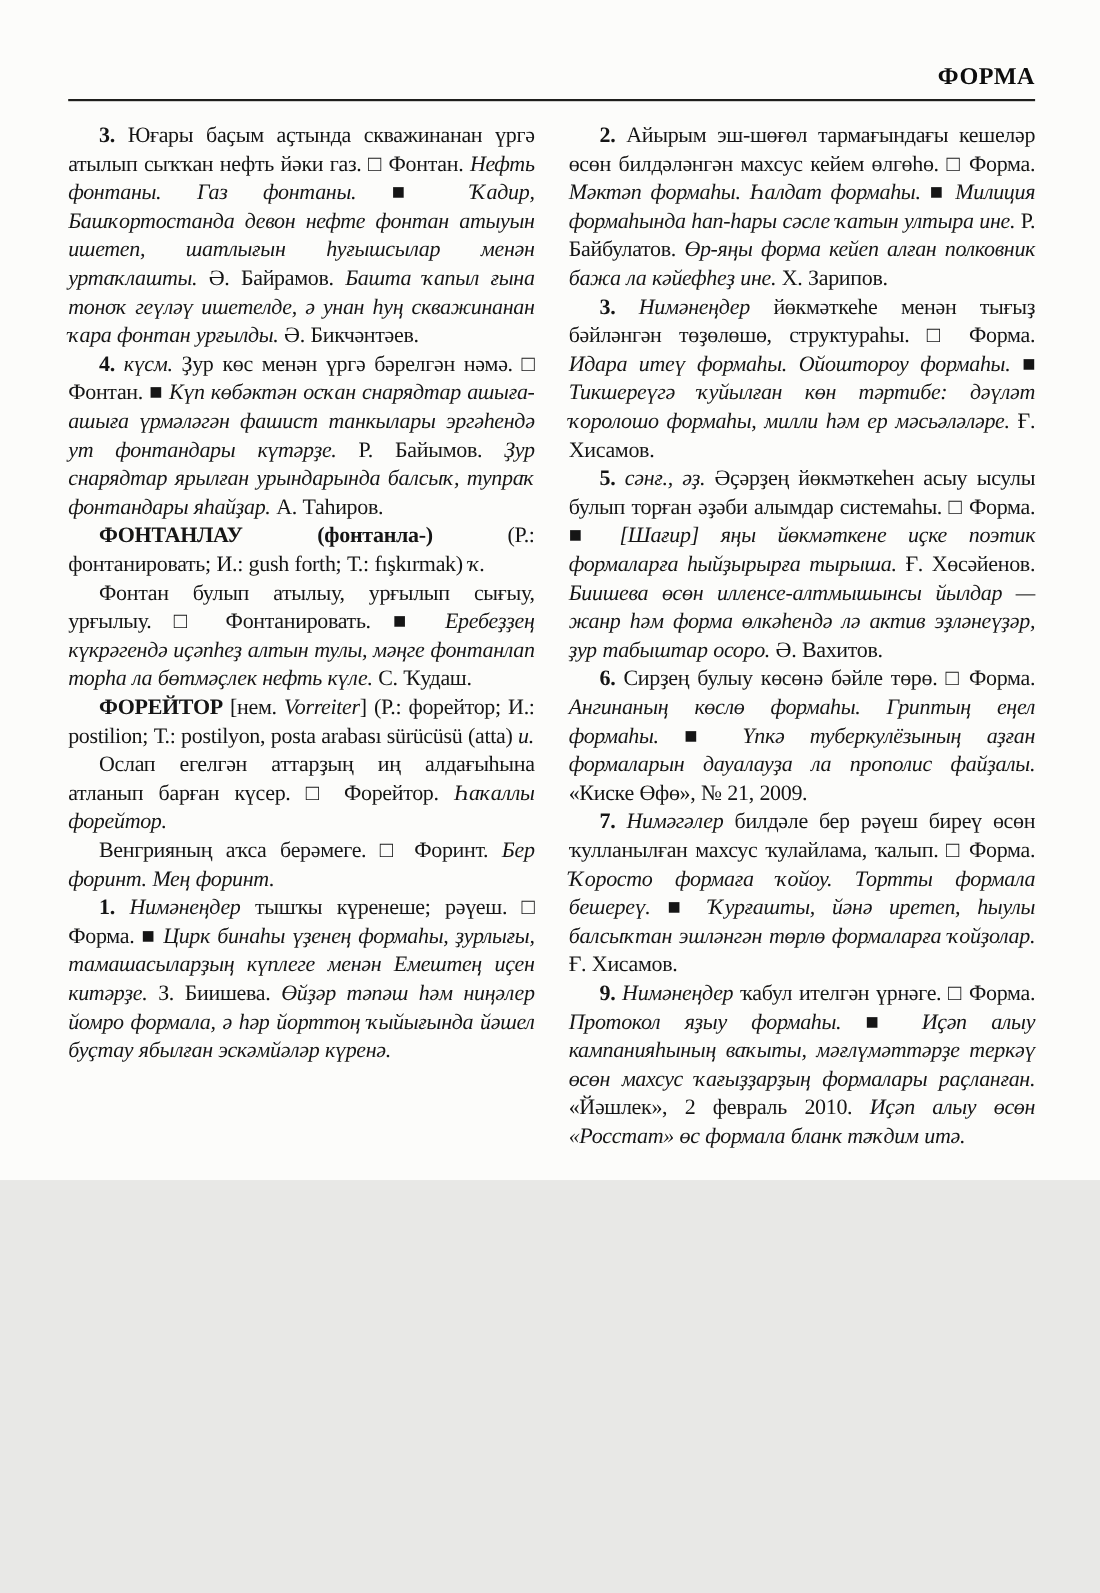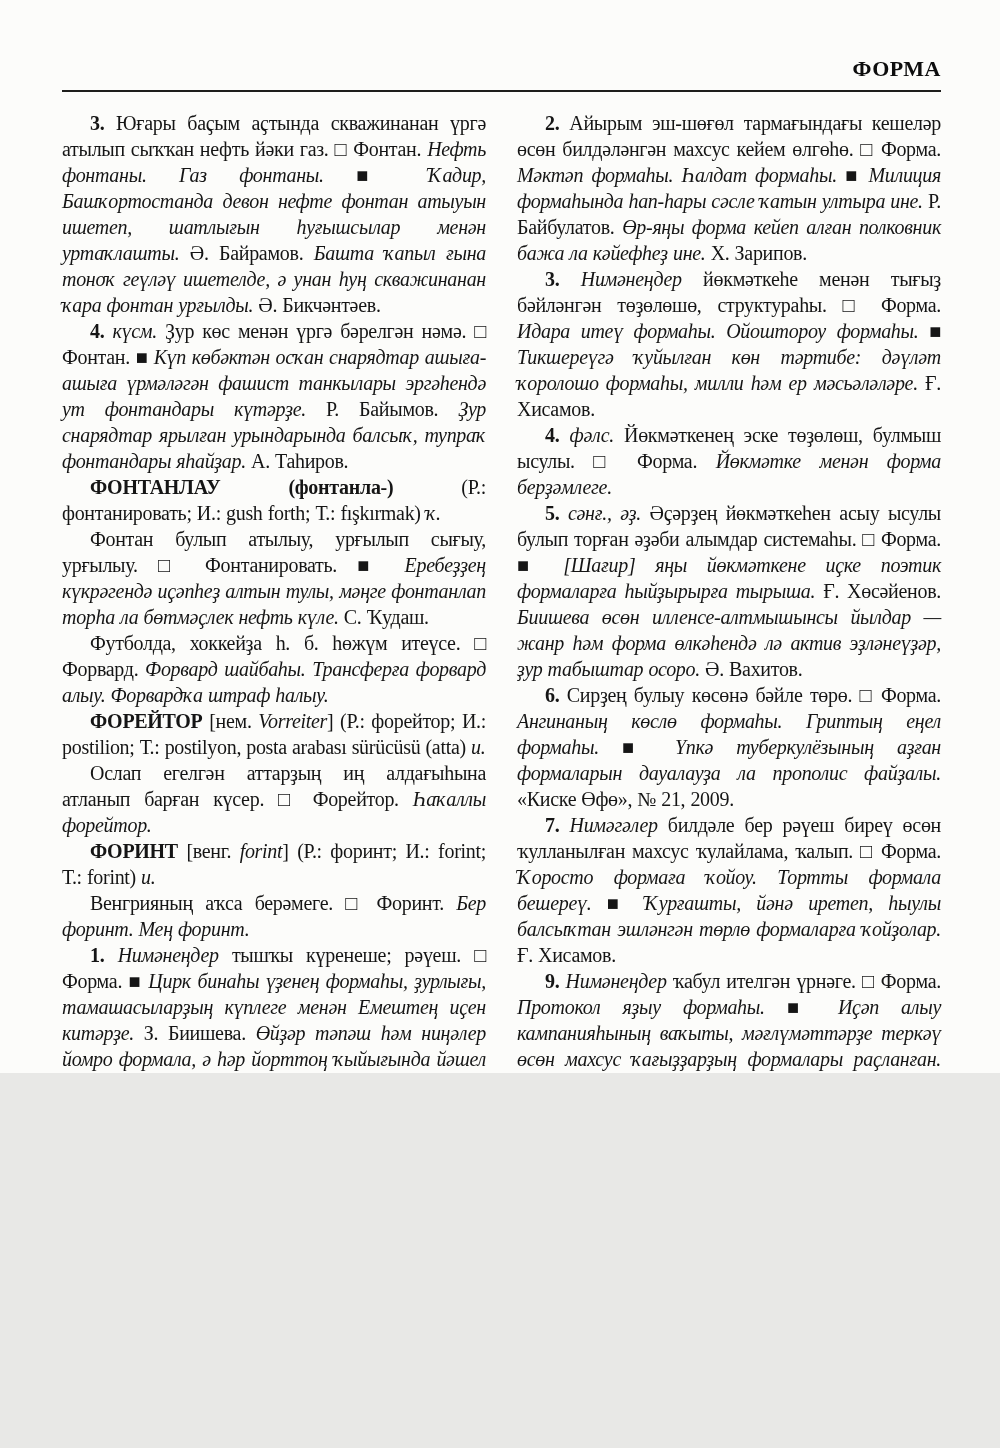--- a/index.html
+++ b/index.html
@@ -83,31 +83,28 @@
   </div>
 
   <div class="header-rule"></div>
 
   <div class="columns">
     <div class="column">
         <p class="para"><span class="run-b">3. </span><span class="run-n">Юғары баҫым аҫтында скважинанан үргә атылып сыҡҡан нефть йәки газ. □ Фонтан. </span><span class="run-i">Нефть фонтаны. Газ фонтаны. </span><span class="run-n">■ </span><span class="run-i">Ҡадир, Башҡортостанда девон нефте фонтан атыуын ишетеп, шатлығын һуғышсылар менән уртаҡлашты. </span><span class="run-n">Ә. Байрамов. </span><span class="run-i">Башта ҡапыл ғына тоноҡ геүләү ишетелде, ә унан һуң скважинанан ҡара фонтан урғылды. </span><span class="run-n">Ә. Бикчәнтәев.</span></p>
         <p class="para"><span class="run-b">4. </span><span class="run-i">күсм. </span><span class="run-n">Ҙур көс менән үргә бәрелгән нәмә. □ Фонтан. ■ </span><span class="run-i">Күп көбәктән осҡан снарядтар ашыға-ашыға үрмәләгән фашист танкылары эргәһендә ут фонтандары күтәрҙе. </span><span class="run-n">Р. Байымов. </span><span class="run-i">Ҙур снарядтар ярылған урындарында балсыҡ, тупраҡ фонтандары яһайҙар. </span><span class="run-n">А. Таһиров.</span></p>
         <p class="para"><span class="run-b">ФОНТАНЛАУ (фонтанла-) </span><span class="run-n">(Р.: фонтанировать; И.: gush forth; Т.: fışkırmak) </span><span class="run-i">ҡ.</span></p>
         <p class="para"><span class="run-n">Фонтан булып атылыу, урғылып сығыу, урғылыу. □ Фонтанировать. ■ </span><span class="run-i">Еребеҙҙең күкрәгендә иҫәпһеҙ алтын тулы, мәңге фонтанлап торһа ла бөтмәҫлек нефть күле. </span><span class="run-n">С. Ҡудаш.</span></p>
-        <p class="para"><span class="run-n">Футболда, хоккейҙа һ. б. һөжүм итеүсе. □ Форвард. </span><span class="run-i">Форвард шайбаһы. Трансферға форвард алыу. Форвардҡа штраф һалыу.</span></p>
         <p class="para"><span class="run-b">ФОРЕЙТОР </span><span class="run-n">[нем. </span><span class="run-i">Vorreiter</span><span class="run-n">] (Р.: форейтор; И.: postilion; Т.: postilyon, posta arabası sürücüsü (atta) </span><span class="run-i">и.</span></p>
         <p class="para"><span class="run-n">Ослап егелгән аттарҙың иң алдағыһына атланып барған күсер. □ Форейтор. </span><span class="run-i">Һаҡаллы форейтор.</span></p>
-        <p class="para"><span class="run-b">ФОРИНТ </span><span class="run-n">[венг. </span><span class="run-i">forint</span><span class="run-n">] (Р.: форинт; И.: forint; Т.: forint) </span><span class="run-i">и.</span></p>
         <p class="para"><span class="run-n">Венгрияның аҡса берәмеге. □ Форинт. </span><span class="run-i">Бер форинт. Мең форинт.</span></p>
         <p class="para"><span class="run-b">1. </span><span class="run-i">Нимәнеңдер </span><span class="run-n">тышҡы күренеше; рәүеш. □ Форма. ■ </span><span class="run-i">Цирк бинаһы үҙенең формаһы, ҙурлығы, тамашасыларҙың күплеге менән Емештең иҫен китәрҙе. </span><span class="run-n">З. Биишева. </span><span class="run-i">Өйҙәр тәпәш һәм ниңәлер йомро формала, ә һәр йорттоң ҡыйығында йәшел буҫтау ябылған эскәмйәләр күренә. </span></p>
       </div>
     <div class="column">
         <p class="para"><span class="run-b">2. </span><span class="run-n">Айырым эш-шөғөл тармағындағы кешеләр өсөн билдәләнгән махсус кейем өлгөһө. □ Форма. </span><span class="run-i">Мәктәп формаһы. Һалдат формаһы. </span><span class="run-n">■ </span><span class="run-i">Милиция формаһында һап-һары сәсле ҡатын ултыра ине. </span><span class="run-n">Р. Байбулатов. </span><span class="run-i">Өр-яңы форма кейеп алған полковник бажа ла кәйефһеҙ ине. </span><span class="run-n">Х. Зарипов.</span></p>
         <p class="para"><span class="run-b">3. </span><span class="run-i">Нимәнеңдер </span><span class="run-n">йөкмәткеһе менән тығыҙ бәйләнгән төҙөлөшө, структураһы. □ Форма. </span><span class="run-i">Идара итеү формаһы. Ойоштороу формаһы. </span><span class="run-n">■ </span><span class="run-i">Тикшереүгә ҡуйылған көн тәртибе: дәүләт ҡоролошо формаһы, милли һәм ер мәсьәләләре. </span><span class="run-n">Ғ. Хисамов.</span></p>
-        <p class="para"><span class="run-b">4. </span><span class="run-i">фәлс. </span><span class="run-n">Йөкмәткенең эске төҙөлөш, булмыш ысулы. □ Форма. </span><span class="run-i">Йөкмәтке менән форма берҙәмлеге.</span></p>
         <p class="para"><span class="run-b">5. </span><span class="run-i">сәнғ., әҙ. </span><span class="run-n">Әҫәрҙең йөкмәткеһен асыу ысулы булып торған әҙәби алымдар системаһы. □ Форма. ■ </span><span class="run-i">[Шағир] яңы йөкмәткене иҫке поэтик формаларға һыйҙырырға тырыша. </span><span class="run-n">Ғ. Хөсәйенов. </span><span class="run-i">Биишева өсөн илленсе-алтмышынсы йылдар — жанр һәм форма өлкәһендә лә актив эҙләнеүҙәр, ҙур табыштар осоро. </span><span class="run-n">Ә. Вахитов.</span></p>
         <p class="para"><span class="run-b">6. </span><span class="run-n">Сирҙең булыу көсөнә бәйле төрө. □ Форма. </span><span class="run-i">Ангинаның көслө формаһы. Гриптың еңел формаһы. </span><span class="run-n">■ </span><span class="run-i">Үпкә туберкулёзының аҙған формаларын дауалауҙа ла прополис файҙалы. </span><span class="run-n">«Киске Өфө», № 21, 2009.</span></p>
         <p class="para"><span class="run-b">7. </span><span class="run-i">Нимәгәлер </span><span class="run-n">билдәле бер рәүеш биреү өсөн ҡулланылған махсус ҡулайлама, ҡалып. □ Форма. </span><span class="run-i">Ҡоросто формаға ҡойоу. Тортты формала бешереү. </span><span class="run-n">■ </span><span class="run-i">Ҡурғашты, йәнә иретеп, һыулы балсыҡтан эшләнгән төрлө формаларға ҡойҙолар. </span><span class="run-n">Ғ. Хисамов.</span></p>
         <p class="para"><span class="run-b">9. </span><span class="run-i">Нимәнеңдер </span><span class="run-n">ҡабул ителгән үрнәге. □ Форма. </span><span class="run-i">Протокол яҙыу формаһы. </span><span class="run-n">■ </span><span class="run-i">Иҫәп алыу кампанияһының ваҡыты, мәғлүмәттәрҙе теркәү өсөн махсус ҡағыҙҙарҙың формалары раҫланған. </span><span class="run-n">«Йәшлек», 2 февраль 2010. </span><span class="run-i">Иҫәп алыу өсөн «Росстат» өс формала бланк тәҡдим итә. </span></p>
       </div>
   </div>
 
   <div class="page-number">313</div>
 
 </div>

